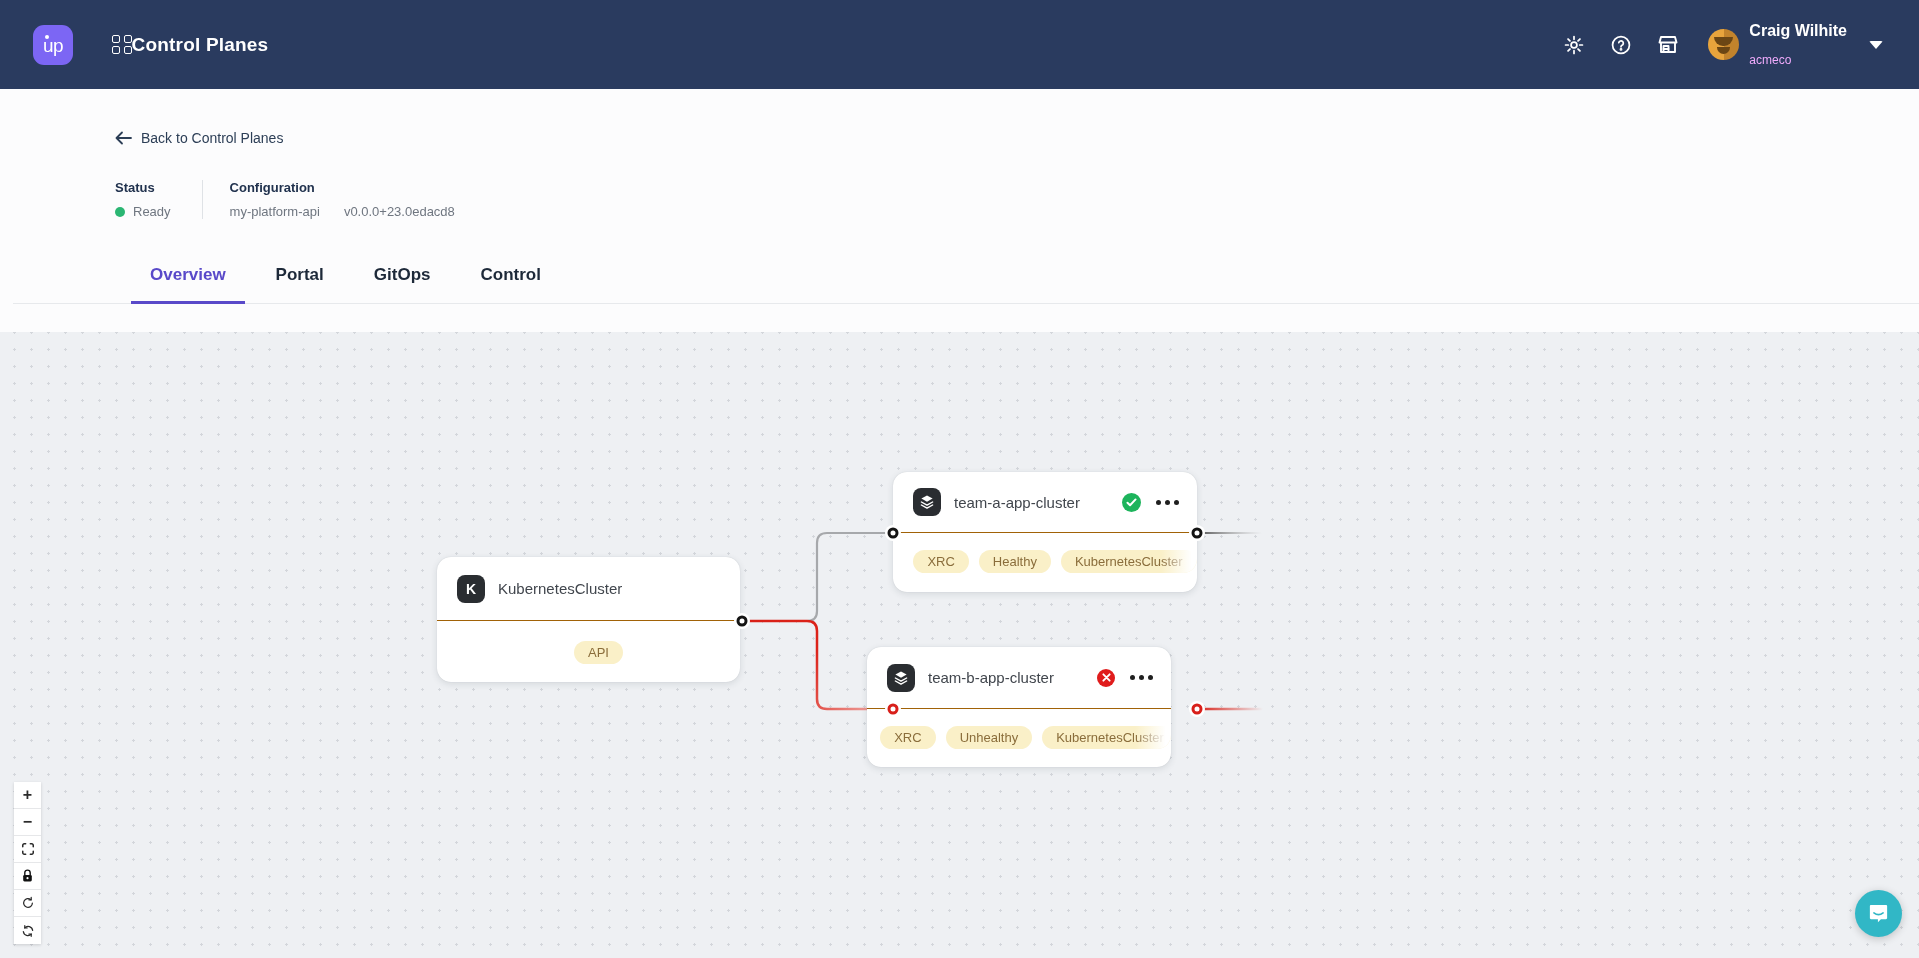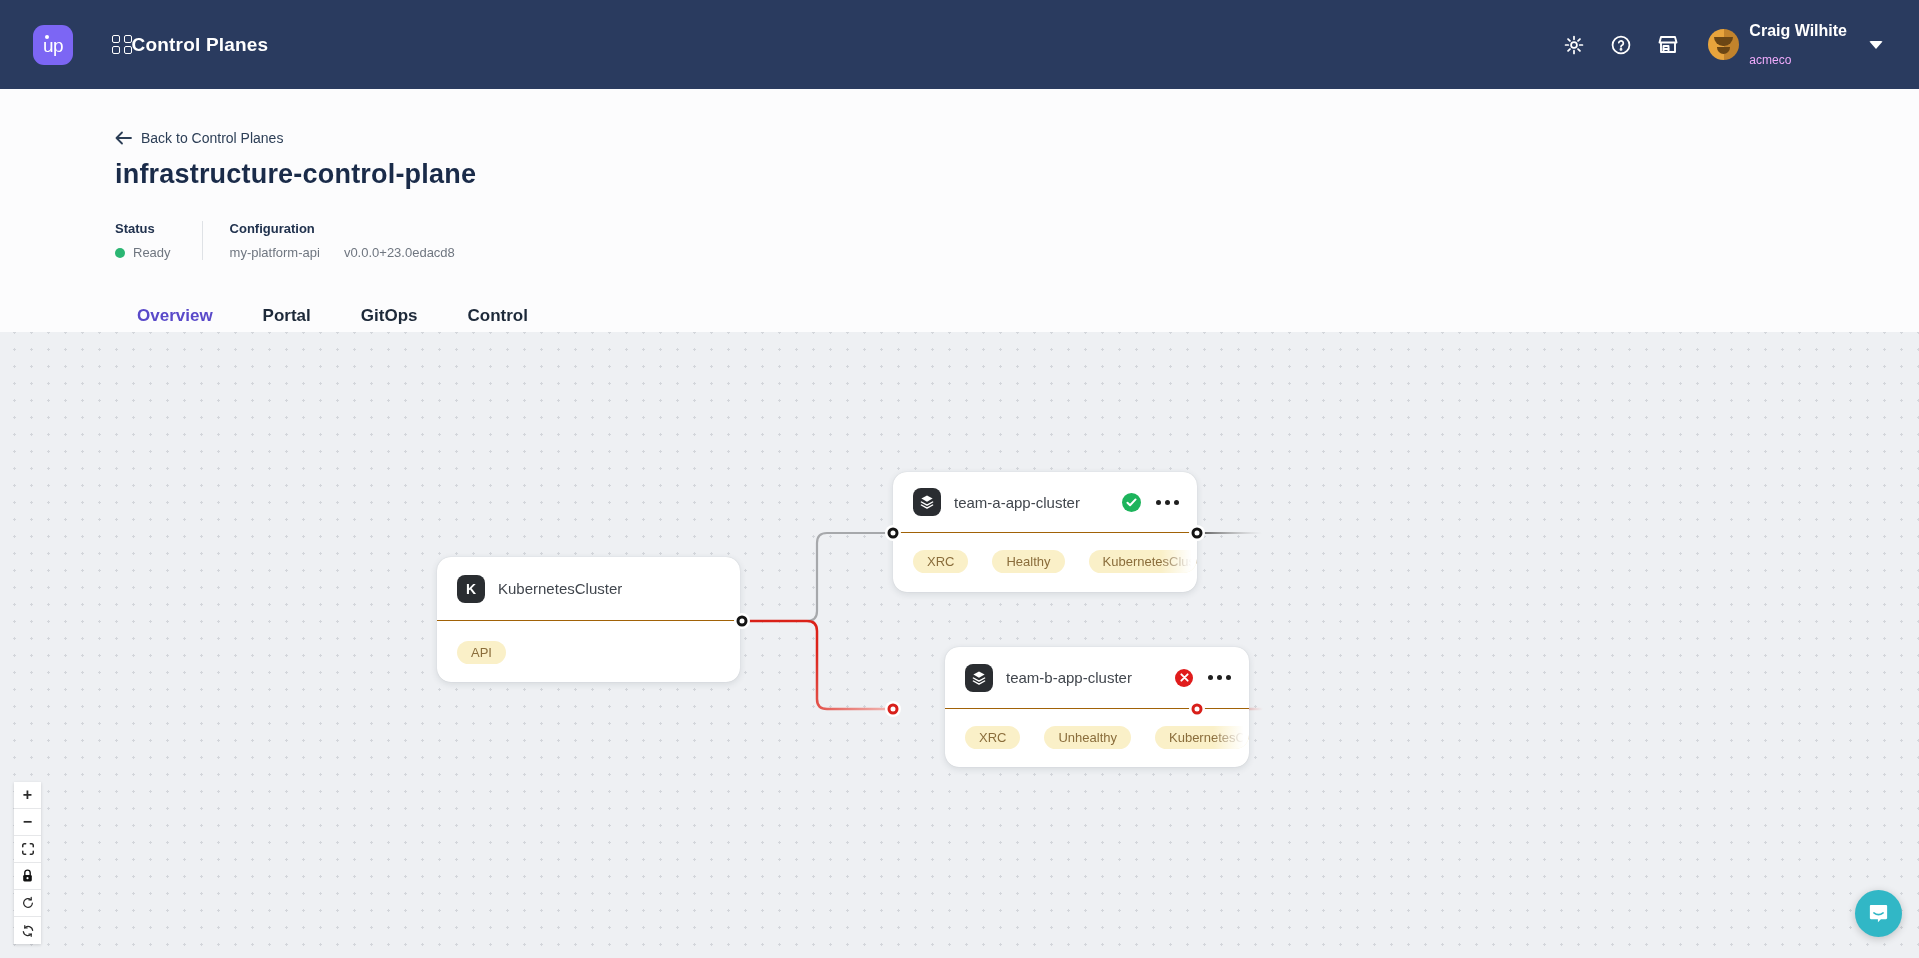--- a/index.html
+++ b/index.html
@@ -49,40 +49,40 @@
   .back-link svg{display:block;}
   h1.page-title{margin-top:10px;font-size:27px;font-weight:700;color:var(--ink);letter-spacing:0.2px;}
   .meta-row{margin-top:31px;display:flex;align-items:flex-start;}
   .meta-label{font-size:13px;font-weight:700;color:#21324e;}
   .meta-value{margin-top:9px;font-size:13px;color:var(--text-gray);display:flex;align-items:center;gap:8px;}
   .dot-green{width:10px;height:10px;border-radius:50%;background:#2bb673;display:inline-block;}
   .meta-divider{width:1px;background:#dfe2e6;align-self:stretch;margin:0 27px 0 31px;}
   .config-vals{display:flex;gap:24px;}
 
   
-  .tabs{margin-top:36px;display:flex;padding-left:118px;border-bottom:1px solid #e7e9ec;background:#fcfcfd;}
+  .tabs{margin-top:36px;display:flex;padding-left:118px;border-bottom:1px solid #e7e9ec;background:#fcfcfd;margin-left:13px;}
   .tab{padding:10px 19px 16px;font-size:17px;font-weight:700;color:#1d2939;cursor:pointer;margin-right:12px;border-bottom:3px solid transparent;margin-bottom:-1px;}
   .tab.active{color:var(--purple);border-bottom-color:var(--purple);}
 
   
   .canvas{position:absolute;left:0;top:332px;width:1919px;height:626px;background:var(--canvas-bg);
           background-image:radial-gradient(circle,#d3d6db 1.3px,transparent 1.4px);
           background-size:17px 17px;background-position:6px 9px;}
   .edges{position:absolute;left:0;top:0;pointer-events:none;}
 
   .node{position:absolute;background:#fff;border-radius:14px;box-shadow:0 2px 7px rgba(35,46,60,.12),0 0 1px rgba(35,46,60,.18);cursor:grab;}
   .node-head{display:flex;align-items:center;padding:0 16px 0 20px;border-bottom:1px solid #a16207;}
   .node-icon{width:28px;height:28px;border-radius:8px;background:#2a2d31;color:#fff;display:flex;align-items:center;justify-content:center;font-weight:700;font-size:14px;flex:none;}
   .node-title{margin-left:13px;font-size:15px;color:#41464d;white-space:nowrap;}
   .status-ball{margin-left:auto;flex:none;border-radius:50%;display:flex;align-items:center;justify-content:center;}
   .status-ball.ok{width:19px;height:19px;background:var(--green);}
   .status-ball.bad{width:18px;height:18px;background:#e01c1c;}
   .dots-menu{display:flex;gap:4px;margin-left:15px;margin-right:2px;cursor:pointer;}
   .dots-menu i{width:5px;height:5px;border-radius:50%;background:#1f1f1f;display:block;}
-  .node-body{position:relative;overflow:hidden;display:flex;gap:24px;border-radius:0 0 14px 14px;}
+  .node-body{position:relative;overflow:hidden;display:flex;gap:10px;border-radius:0 0 14px 14px;justify-content:center;}
   .badge{flex:none;padding:4px 14px;background:var(--badge-bg);color:var(--badge-text);border-radius:13px;font-size:13px;white-space:nowrap;}
   .node-body.fade::after{content:"";position:absolute;right:0;top:0;bottom:0;width:36px;background:linear-gradient(to right,rgba(255,255,255,0),#fff 85%);}
 
   .handle{position:absolute;width:11px;height:11px;border-radius:50%;background:#fff;border:3px solid #141414;box-shadow:0 0 0 2.5px #fff;transform:translate(-50%,-50%);cursor:crosshair;}
   .handle.red{border-color:#d81f1a;}
 
   
   .flow-controls{position:absolute;left:14px;top:450px;width:27px;display:flex;flex-direction:column;
                  box-shadow:0 1px 3px rgba(0,0,0,.15);}
   .fc-btn{width:27px;height:27px;background:#fff;border:none;border-bottom:1px solid #e6e7e9;display:flex;align-items:center;justify-content:center;cursor:pointer;color:#2b2b2b;font-size:16px;font-weight:700;padding:0;}
@@ -142,21 +142,20 @@
   </div>
 </div>
 
 <div class="page-head">
   <a class="back-link">
     <svg width="17" height="14" viewBox="0 0 17 14" fill="none" stroke="#2c3e56" stroke-width="1.8" stroke-linecap="round" stroke-linejoin="round">
       <path d="M16 7H1.5M7 1.5 1.5 7 7 12.5"></path>
     </svg>
     <span>Back to Control Planes</span>
   </a>
-  <h1 class="page-title">infrastructure-control-plane</h1>
 
   <div class="meta-row">
     <div>
       <div class="meta-label">Status</div>
       <div class="meta-value">
         <span class="dot-green"></span>
         <span>Ready</span>
       </div>
     </div>
     <div class="meta-divider"></div>
@@ -232,21 +231,21 @@
           <i></i>
         </div>
     </div>
     <div class="node-body fade" style="padding:17px 0 0 20px;">
       <span class="badge">XRC</span>
       <span class="badge">Healthy</span>
       <span class="badge">KubernetesCluster</span>
     </div>
   </div>
 
-  <div class="node" style="left:945px;top:315px;width:304px;height:120px;">
+  <div class="node" style="left:867px;top:315px;width:304px;height:120px;">
     <div class="node-head" style="height:62px;">
       <div class="node-icon">
         <svg width="18" height="18" viewBox="0 0 24 24">
           <path d="M12 3.2 19.5 7.4 12 11.6 4.5 7.4Z" fill="#fff"></path>
           <path d="M4.5 12 12 16.2 19.5 12" fill="none" stroke="#fff" stroke-width="1.9" stroke-linecap="round" stroke-linejoin="round"></path>
           <path d="M4.5 16 12 20.2 19.5 16" fill="none" stroke="#fff" stroke-width="1.9" stroke-linecap="round" stroke-linejoin="round"></path>
         </svg>
       </div>
       <div class="node-title">team-b-app-cluster</div>
       <div class="status-ball bad">

